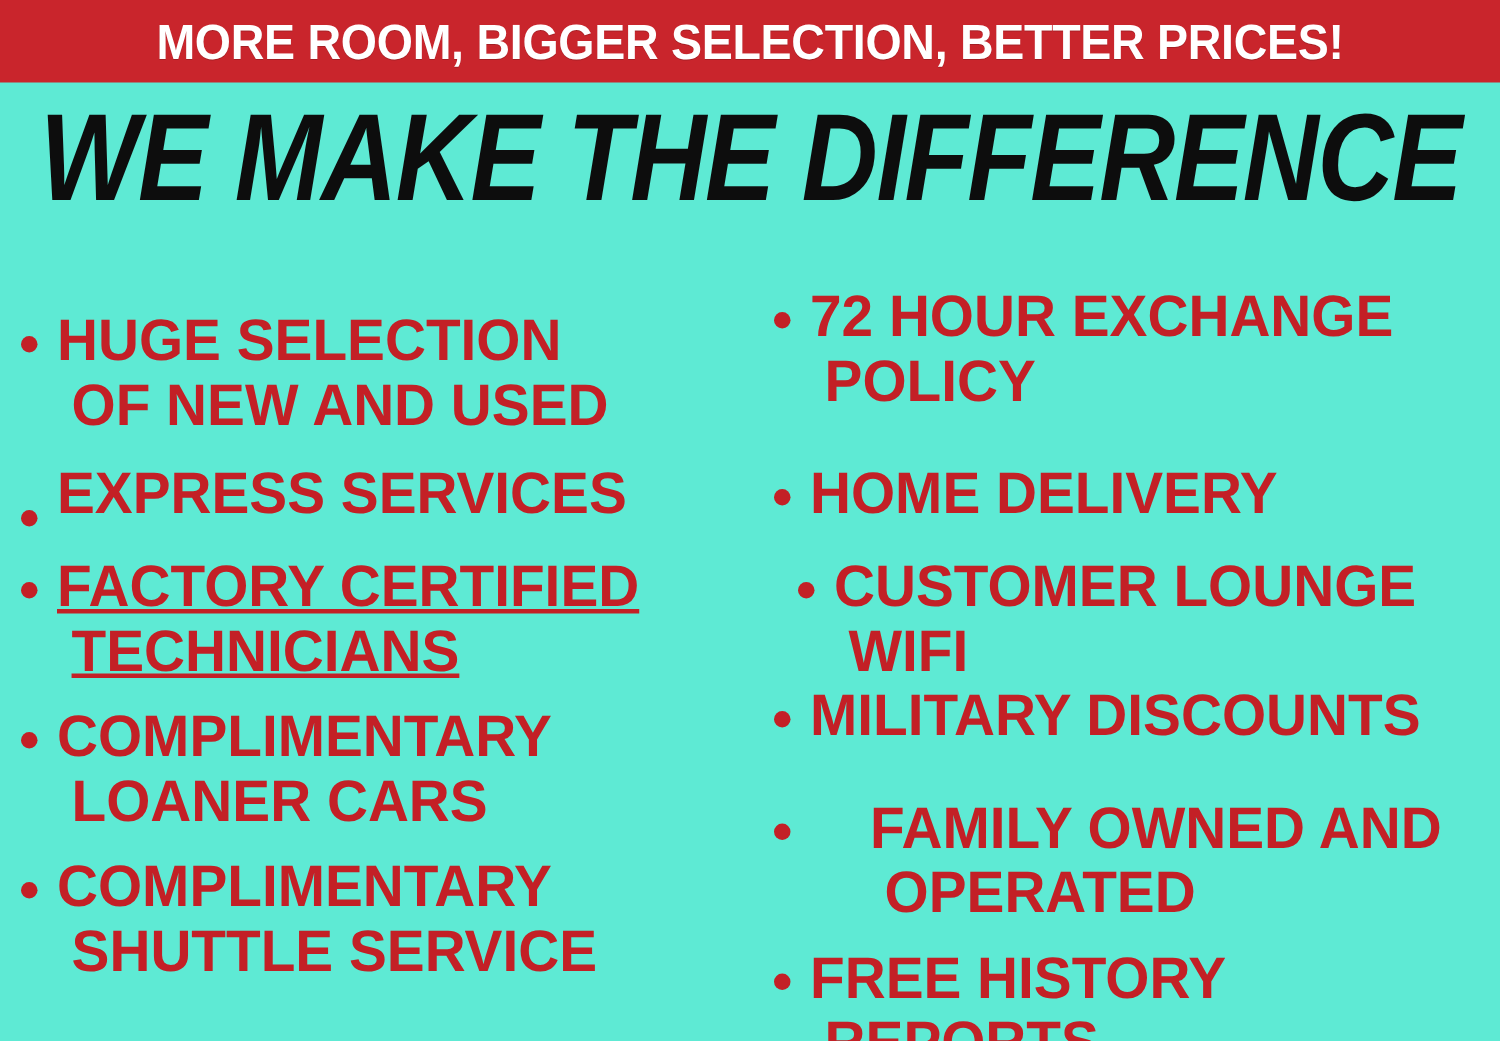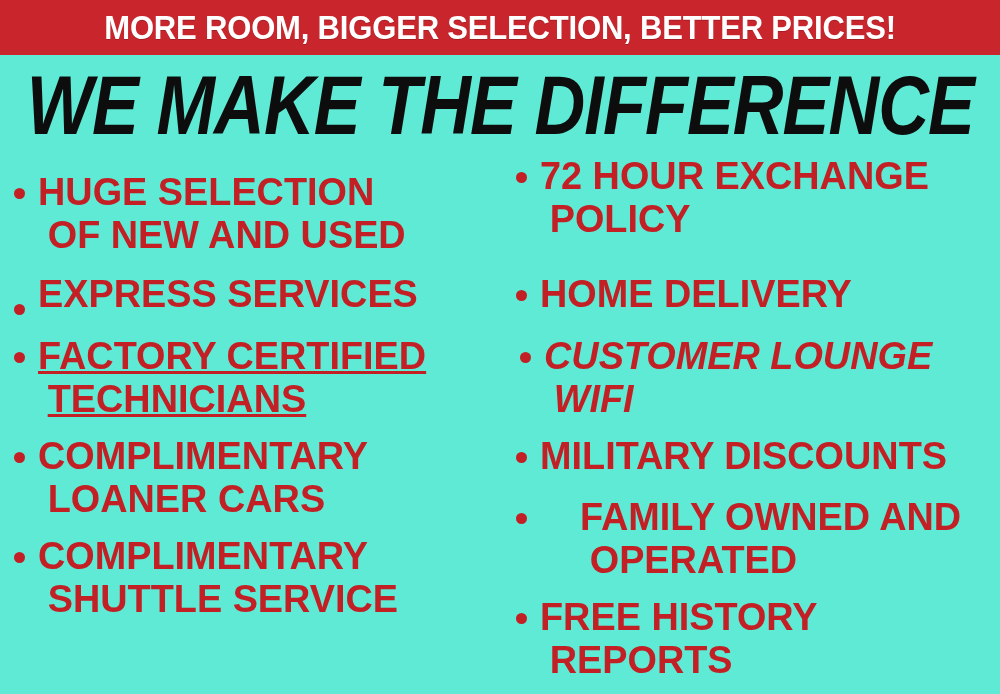--- a/index.html
+++ b/index.html
@@ -81,20 +81,21 @@
     height: 542px;
   }
   .col-left  { left: 14px;  width: 486px; }
   .col-right { left: 516px; width: 484px; }
 
   .bullet-item {
     position: absolute;
     display: flex;
     align-items: flex-start;
     color: #c32026;
+    margin-top: 36px;
   }
   .dot {
     flex: 0 0 auto;
     width: 11px;
     height: 11px;
     border-radius: 50%;
     background: #c32026;
     margin-top: 18px;
     margin-right: 13px;
   }
@@ -168,28 +169,28 @@
             <span class="ln1">72 HOUR EXCHANGE</span>
             <span class="ln2">POLICY</span>
           </div>
         </div>
         <div class="bullet-item" style="top: 120px; left: 0px; text-align: center;">
           <span class="dot"></span>
           <div class="bullet-lines">
             <span class="ln1">HOME DELIVERY</span>
           </div>
         </div>
-        <div class="bullet-item" style="top: 182px; left: 4px; font-style: italic;">
+        <div class="bullet-item" style="top: 182px; left: 16px;">
           <span class="dot"></span>
           <div class="bullet-lines">
             <span class="ln1">CUSTOMER LOUNGE</span>
             <span class="ln2">WIFI</span>
           </div>
         </div>
-        <div class="bullet-item" style="top: 282px; left: 0px; text-align: center;">
+        <div class="bullet-item" style="top: 268px; left: 0px; text-align: center;">
           <span class="dot"></span>
           <div class="bullet-lines">
             <span class="ln1">MILITARY DISCOUNTS</span>
           </div>
         </div>
         <div class="bullet-item" style="top: 343px; left: 0px; gap: 40px;">
           <span class="dot"></span>
           <div class="bullet-lines">
             <span class="ln1">FAMILY OWNED AND</span>
             <span class="ln2">OPERATED</span>

